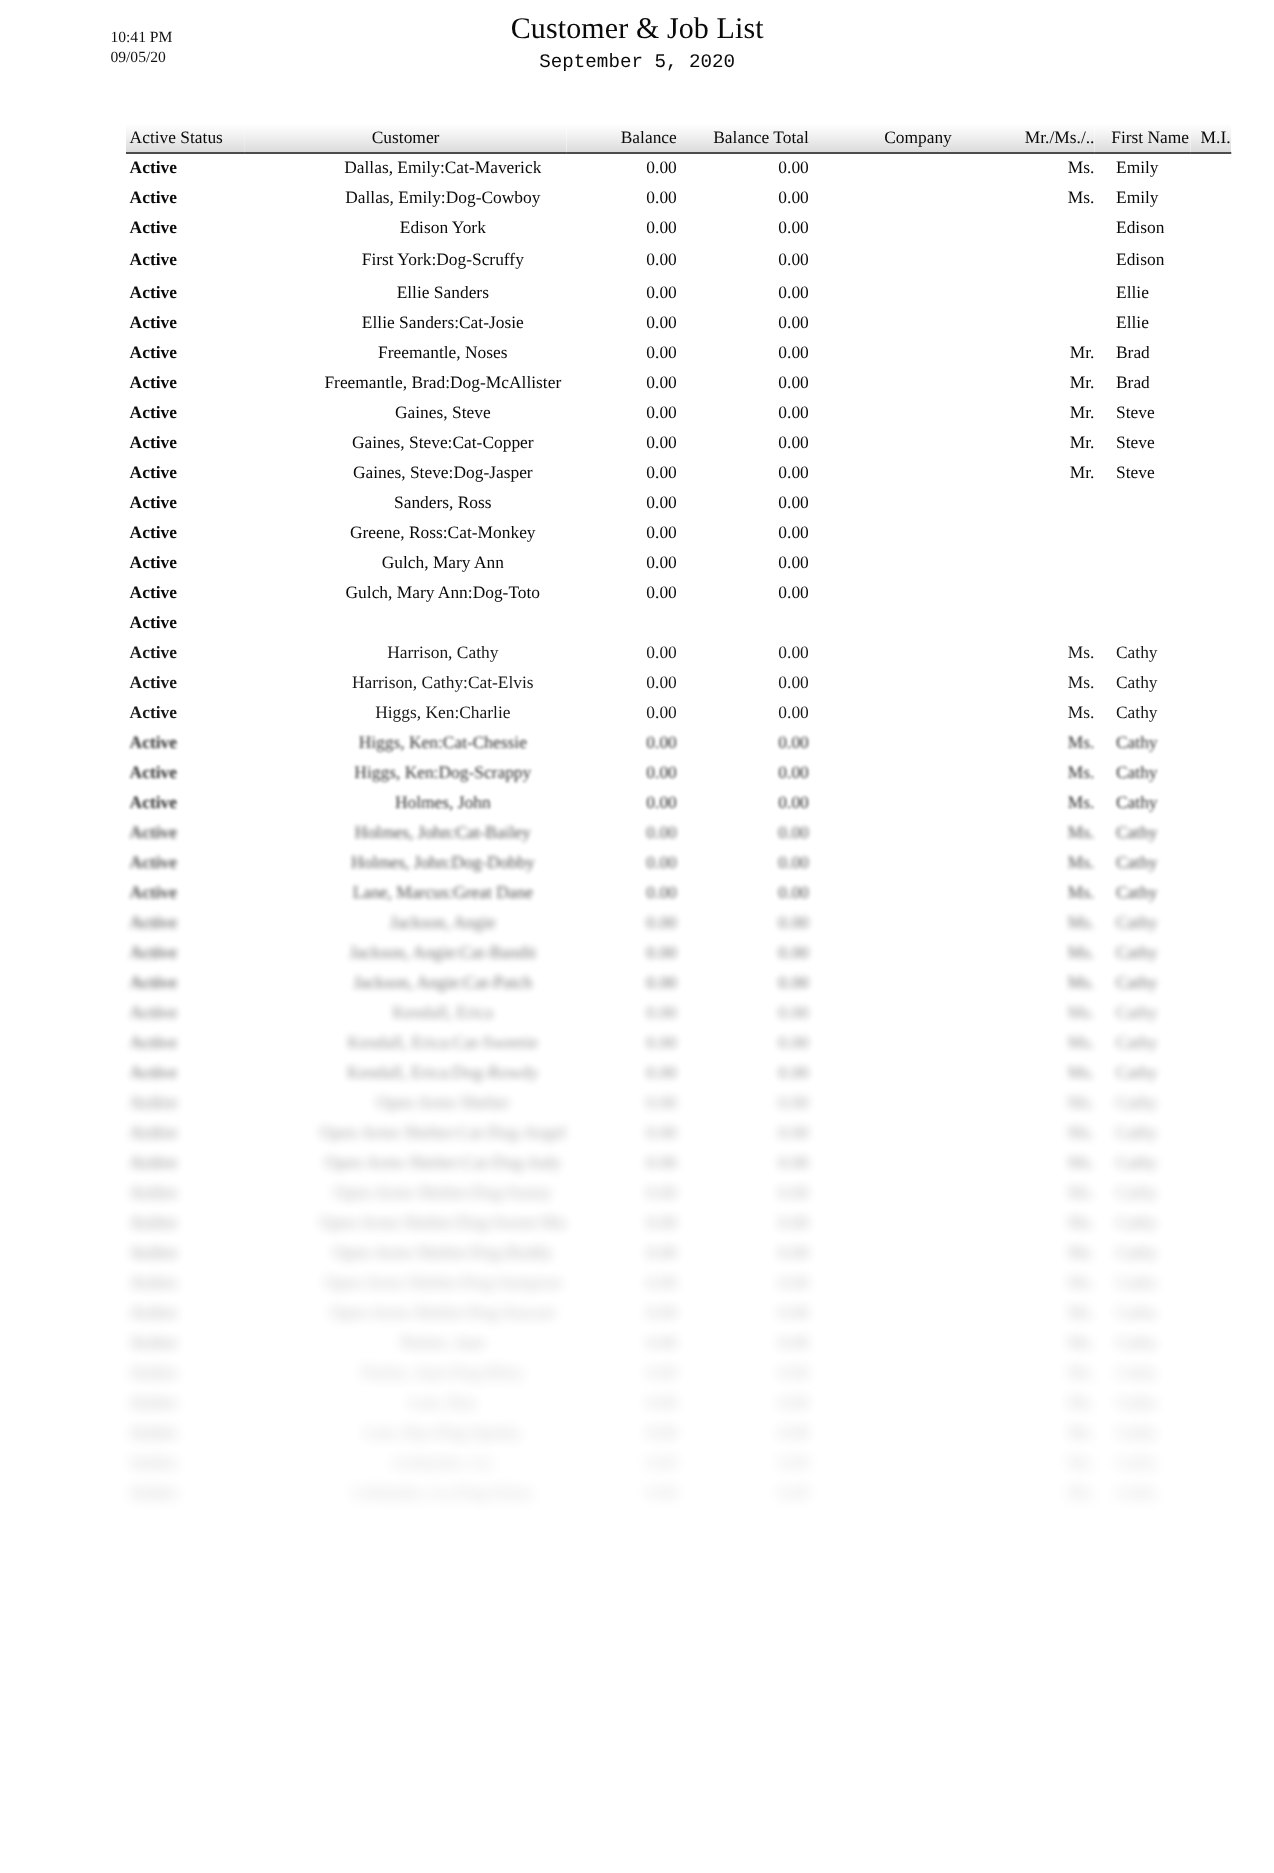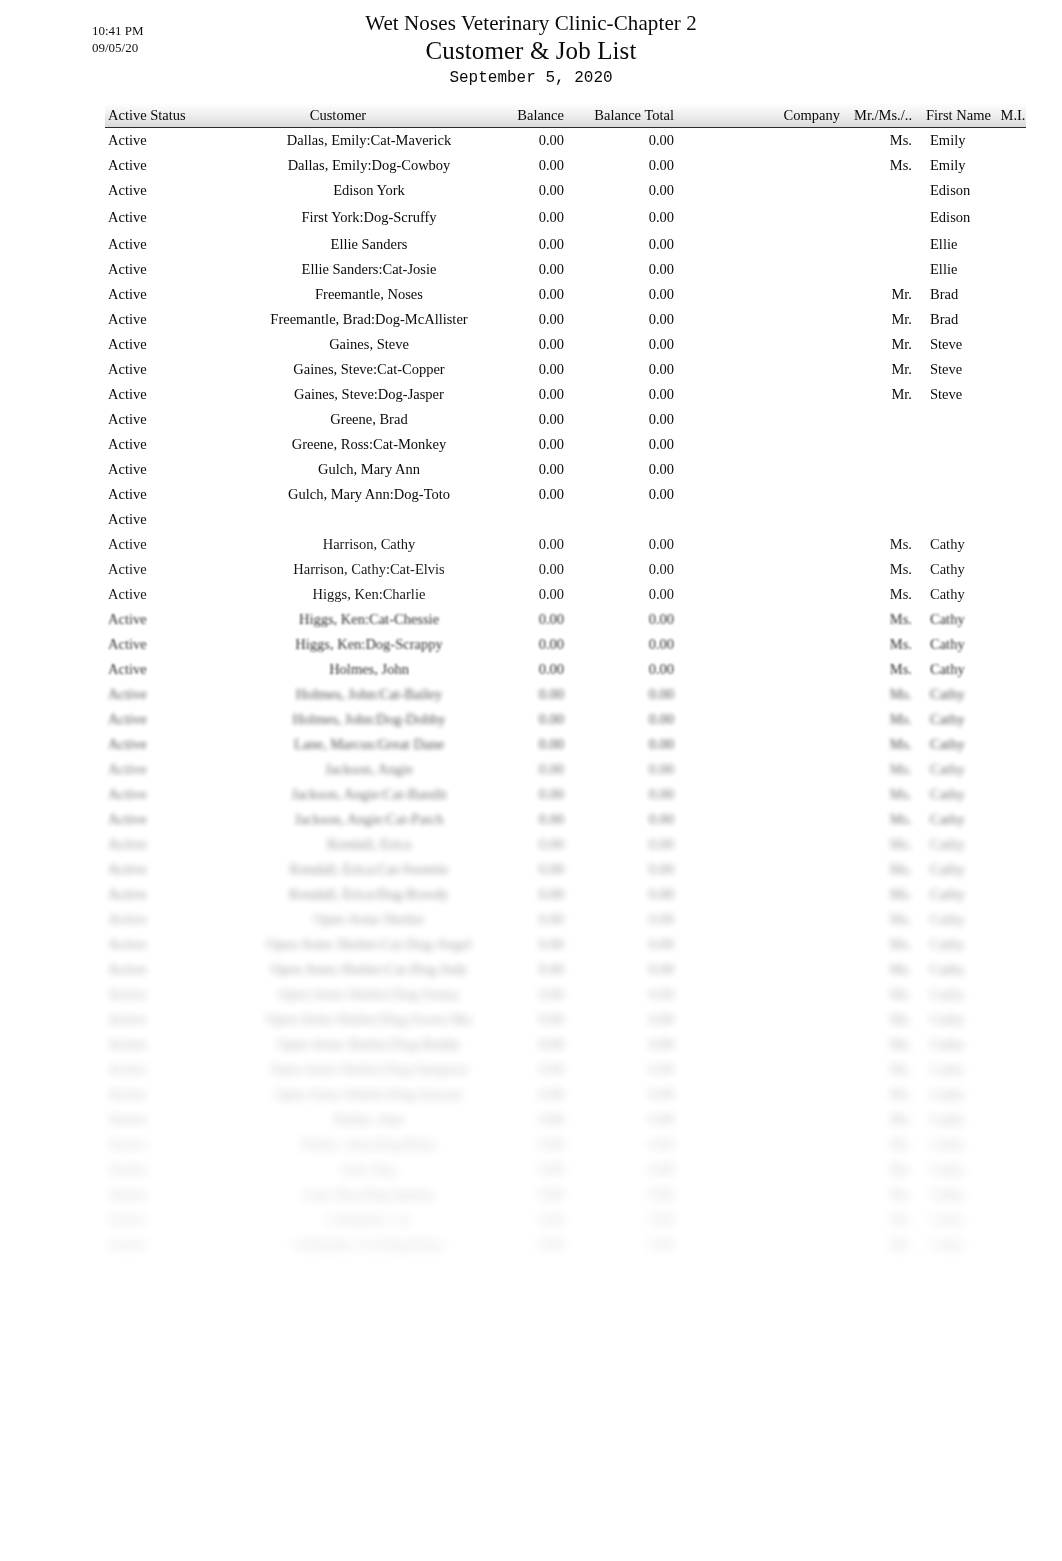--- a/index.html
+++ b/index.html
@@ -94,27 +94,27 @@
   .c-customer { width: 268px; text-align: center; }
   .c-balance  { width: 92px;  text-align: right; padding-right: 6px !important; }
   .c-baltot   { width: 104px; text-align: right; padding-right: 16px !important; }
   .c-company  { width: 150px; text-align: left;  padding-left: 12px !important; }
   .c-title    { width: 58px;  text-align: right;  padding-left: 16px !important; }
   .c-first    { width: 66px;  text-align: left;  padding-left: 18px !important; }
   .c-mi       { width: 26px;  text-align: left;  padding-left: 10px !important; }
 
   
   thead .c-customer { text-align: center; padding-right: 84px; }
-  thead .c-company  { text-align: right; padding-left: 0 !important; }
+  thead .c-company  { text-align: center; padding-left: 0 !important; }
   thead .c-title    { text-align: left; padding-left: 14px !important; }
   thead .c-first    { text-align: left; padding-left: 14px !important; }
   thead .c-mi       { text-align: center; padding-left: 8px !important; }
 
   tbody td.c-customer { padding-left: 62px; }
-  tbody td.c-status   { padding-left: 3px; }
+  tbody td.c-status   { padding-left: 3px; font-weight: bold; }
 
   tbody tr { height: 25px; }
   tbody tr td {
     height: 25px;
     line-height: 25px;
   }
   tbody tr.gap-after td { padding-bottom: 2px; height: 27px; }
 
   
   tbody tr.b1  { filter: blur(0.6px);  opacity: .94; }
@@ -136,21 +136,20 @@
 <body>
 
 <div class="page-head">
 
   <div class="stamp">
     <div>10:41 PM</div>
     <div>09/05/20</div>
   </div>
 
   <div class="titles">
-    <div class="title-main">Wet Noses Veterinary Clinic-Chapter 2</div>
     <div class="title-sub">Customer &amp; Job List</div>
     <div class="title-date">September 5, 2020</div>
   </div>
 
 </div>
 
 <div class="report">
   <table class="rpt">
     <thead>
       <tr>
@@ -270,21 +269,21 @@
           <td class="c-customer">Gaines, Steve:Dog-Jasper</td>
           <td class="c-balance">0.00</td>
           <td class="c-baltot">0.00</td>
           <td class="c-company"></td>
           <td class="c-title">Mr.</td>
           <td class="c-first">Steve</td>
           <td class="c-mi"></td>
         </tr>
         <tr>
           <td class="c-status">Active</td>
-          <td class="c-customer">Greene, Brad</td>
+          <td class="c-customer">Sanders, Ross</td>
           <td class="c-balance">0.00</td>
           <td class="c-baltot">0.00</td>
           <td class="c-company"></td>
           <td class="c-title"></td>
           <td class="c-first"></td>
           <td class="c-mi"></td>
         </tr>
         <tr>
           <td class="c-status">Active</td>
           <td class="c-customer">Greene, Ross:Cat-Monkey</td>

